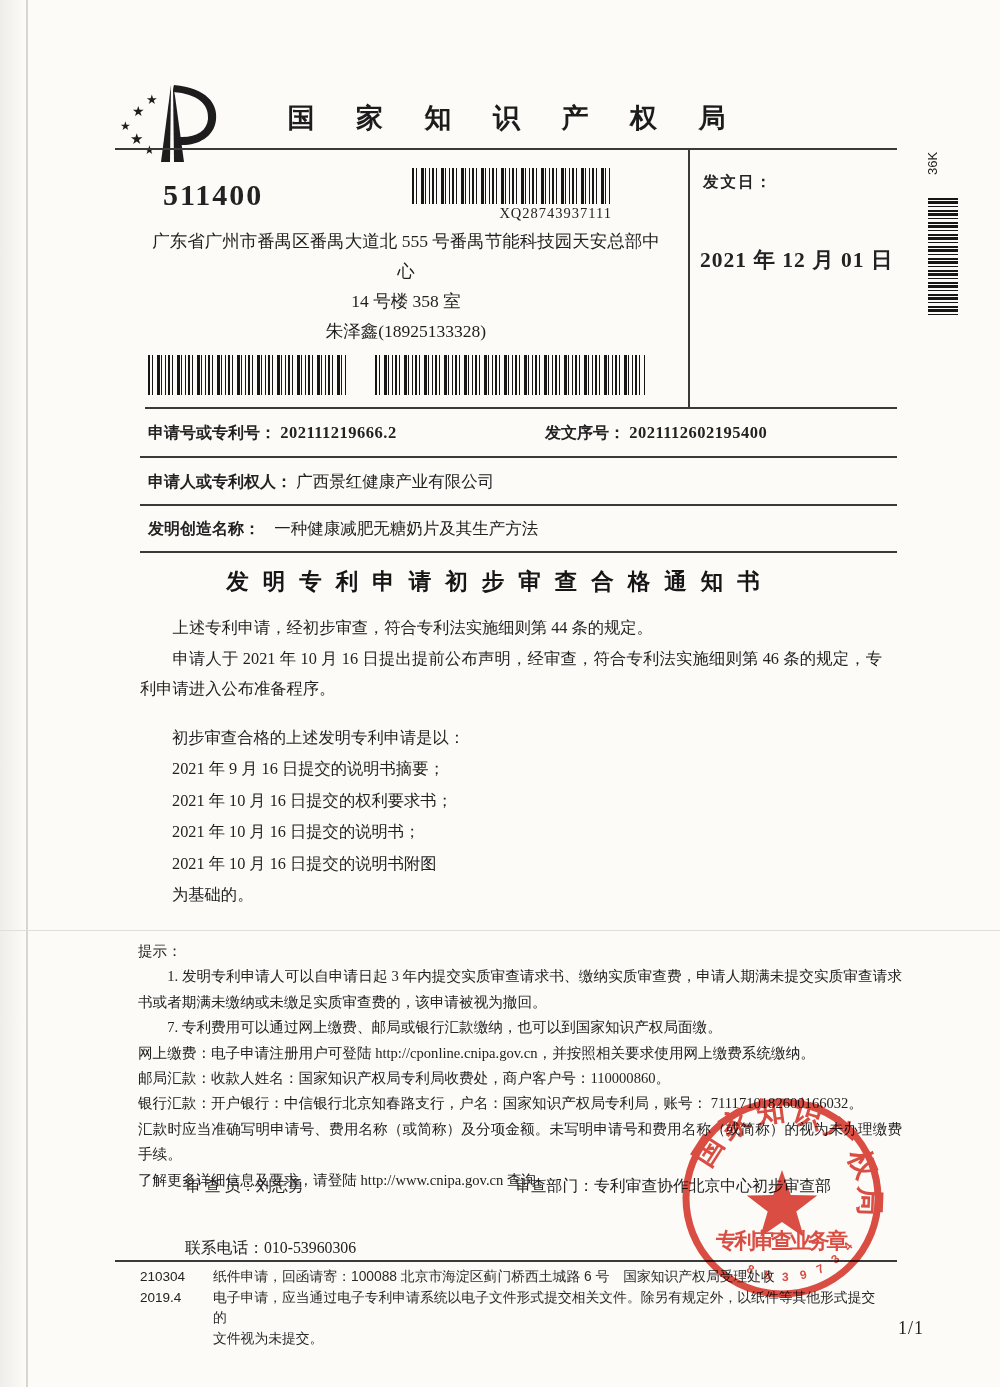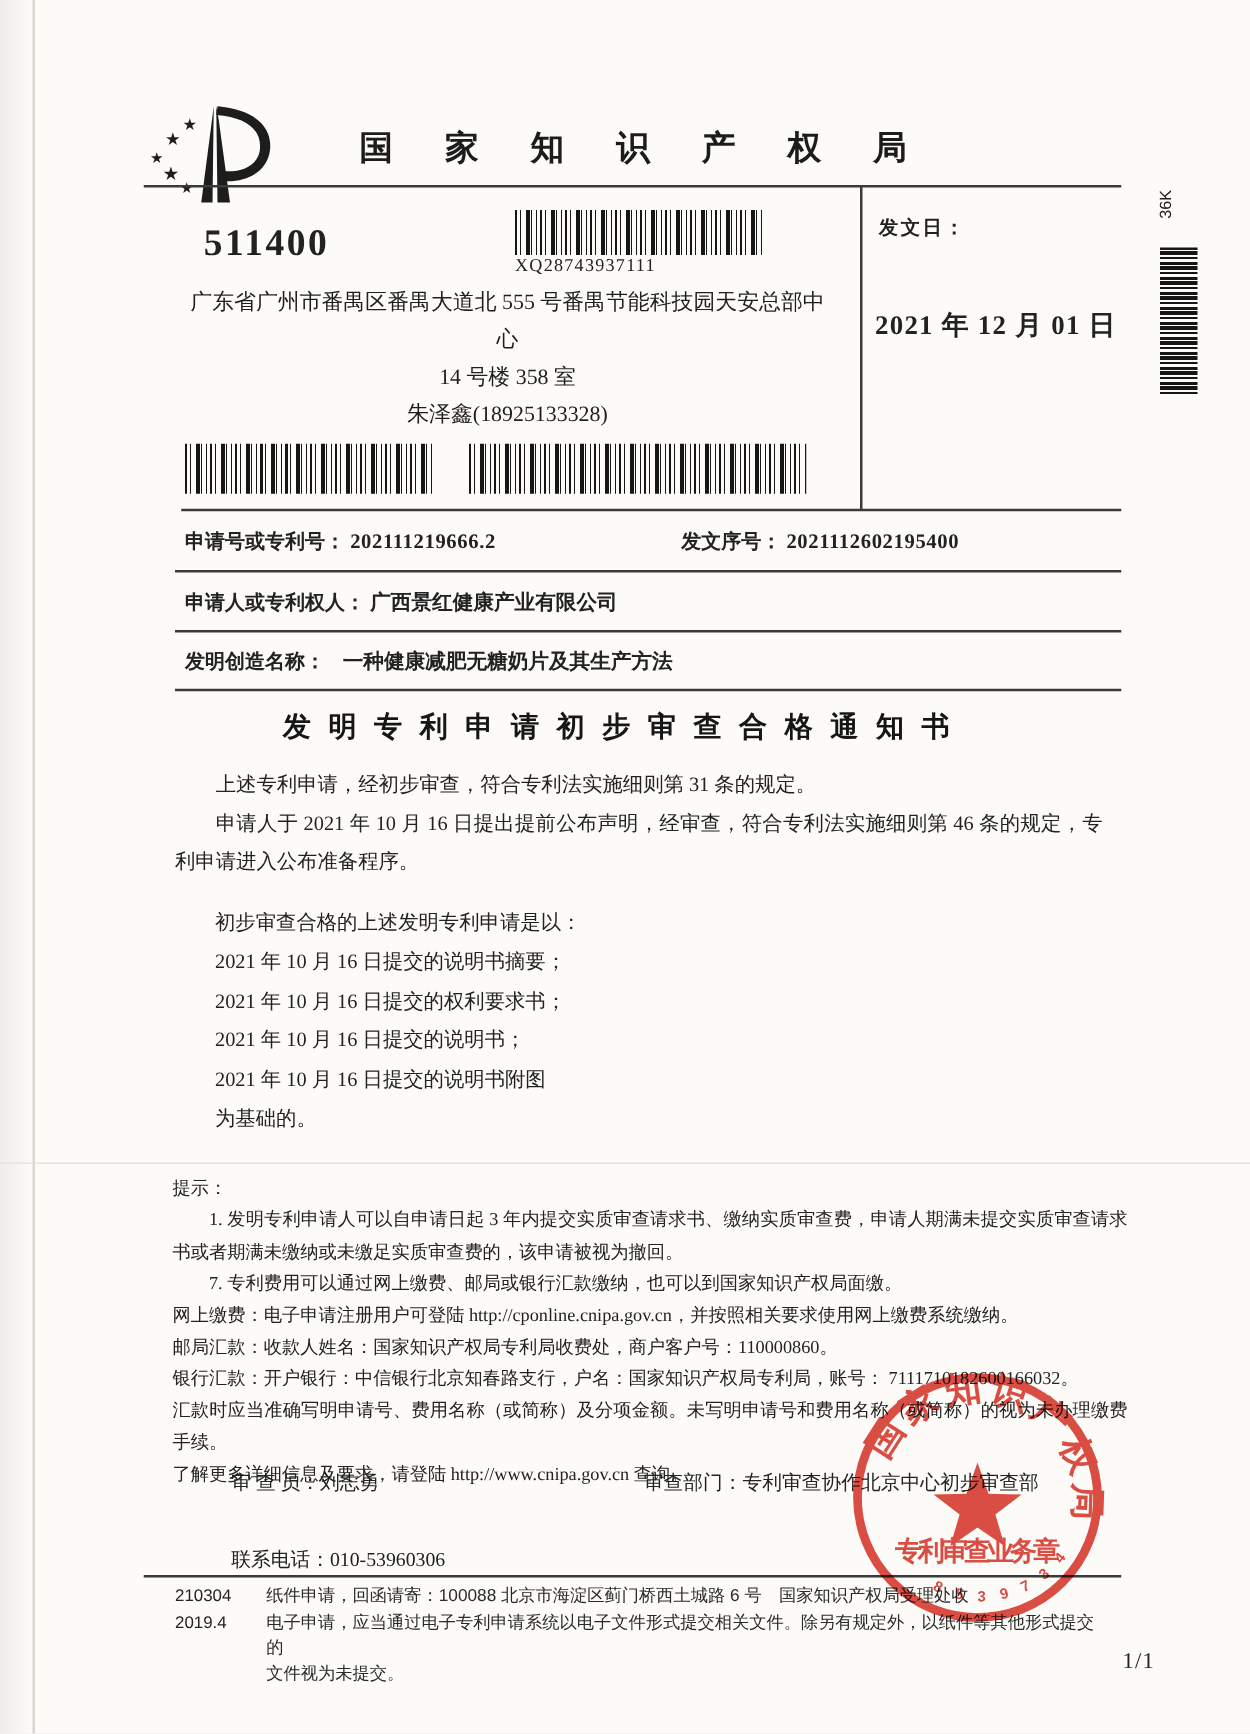--- a/index.html
+++ b/index.html
@@ -13,35 +13,35 @@
   .hei{font-family:"Liberation Sans","DejaVu Sans",sans-serif;}
   .abs{position:absolute;}
   .rule{position:absolute;background:#3a3a3a;}
   
   .agency{left:255px;top:100px;width:520px;text-align:center;font-size:27px;font-weight:700;letter-spacing:17px;color:#1c1c1c;}
   
   .postal{left:163px;top:178px;font-size:30px;font-weight:700;letter-spacing:2px;}
   .bc-h{background-image:repeating-linear-gradient(90deg,#161616 0 2px,transparent 2px 4px,#161616 4px 5px,transparent 5px 9px,#161616 9px 12px,transparent 12px 13px,#161616 13px 14px,transparent 14px 17px,#161616 17px 18px,transparent 18px 20px);}
   .bc-v{background-image:repeating-linear-gradient(180deg,#161616 0 2px,transparent 2px 3px,#161616 3px 6px,transparent 6px 8px,#161616 8px 9px,transparent 9px 12px);}
   .mailbc{left:412px;top:168px;width:200px;height:36px;}
-  .mailbc-label{left:412px;top:205px;width:200px;text-align:left;font-size:14.5px;letter-spacing:1px;}
+  .mailbc-label{left:412px;top:205px;width:200px;text-align:right;font-size:14.5px;letter-spacing:1px;}
   .addr{left:150px;top:226px;width:512px;text-align:center;font-size:17.5px;line-height:30px;color:#1e1e1e;}
   .botbc1{left:148px;top:355px;width:200px;height:40px;}
   .botbc2{left:375px;top:355px;width:270px;height:40px;}
   
   .vline{position:absolute;background:#3a3a3a;}
   .dispatch-label{left:703px;top:172px;font-size:15.5px;font-weight:700;letter-spacing:2px;}
   .dispatch-date{left:700px;top:245px;font-size:21.5px;font-weight:700;letter-spacing:1px;font-family:Liberation Serif, serif;}
   .sidecode{left:925px;top:175px;font-size:13px;transform:rotate(-90deg);transform-origin:left top;font-family:"Liberation Sans",sans-serif;}
   .sidebc{left:928px;top:198px;width:30px;height:118px;}
   
   .frow{position:absolute;font-size:16.5px;}
   .flabel{font-weight:700;font-family:"Liberation Sans","DejaVu Sans",sans-serif;font-size:16px;}
   .fval{font-weight:700;letter-spacing:.5px;}
-  .fval-n{font-weight:700;}
+  .fval-n{font-weight:400;}
   
   .ntitle{left:130px;top:566px;width:740px;text-align:center;font-size:22.5px;font-weight:700;letter-spacing:14px;color:#161616;}
   .body-par{left:140px;top:613px;width:742px;font-size:16.3px;line-height:30.5px;text-align:justify;}
   .body-par p{margin:0;text-indent:2em;}
   .basis{left:172px;top:722px;font-size:16.3px;line-height:31.4px;}
   .crease{position:absolute;left:0;top:930px;width:100%;height:1px;background:#e2dfda;}
   
   .tips{left:138px;top:939px;width:764px;font-size:14.6px;line-height:25.4px;text-align:justify;}
   .tips p{margin:0;}
   .tips p.ind{text-indent:2em;}
@@ -115,26 +115,26 @@
   </div>
   <div class="rule" style="left:140px;top:504px;width:757px;height:1.5px;"></div>
   <div class="frow" style="left:148px;top:518px;">
     <span class="flabel">发明创造名称：</span>
     <span class="fval-n" style="margin-left:10px;">一种健康减肥无糖奶片及其生产方法</span>
   </div>
   <div class="rule" style="left:140px;top:551px;width:757px;height:1.5px;"></div>
 
   <div class="abs ntitle hei">发明专利申请初步审查合格通知书</div>
   <div class="abs body-par">
-    <p>上述专利申请，经初步审查，符合专利法实施细则第 31 条的规定。</p>
+    <p>上述专利申请，经初步审查，符合专利法实施细则第 44 条的规定。</p>
     <p>申请人于 2021 年 10 月 16 日提出提前公布声明，经审查，符合专利法实施细则第 46 条的规定，专利申请进入公布准备程序。</p>
   </div>
   <div class="abs basis">
     <div>初步审查合格的上述发明专利申请是以：</div>
-    <div>2021 年 10 月 16 日提交的说明书摘要；</div>
+    <div>2021 年 9 月 16 日提交的说明书摘要；</div>
     <div>2021 年 10 月 16 日提交的权利要求书；</div>
     <div>2021 年 10 月 16 日提交的说明书；</div>
     <div>2021 年 10 月 16 日提交的说明书附图</div>
     <div>为基础的。</div>
   </div>
 
   <div class="crease"></div>
 
   <div class="abs tips">
     <p>提示：</p>

